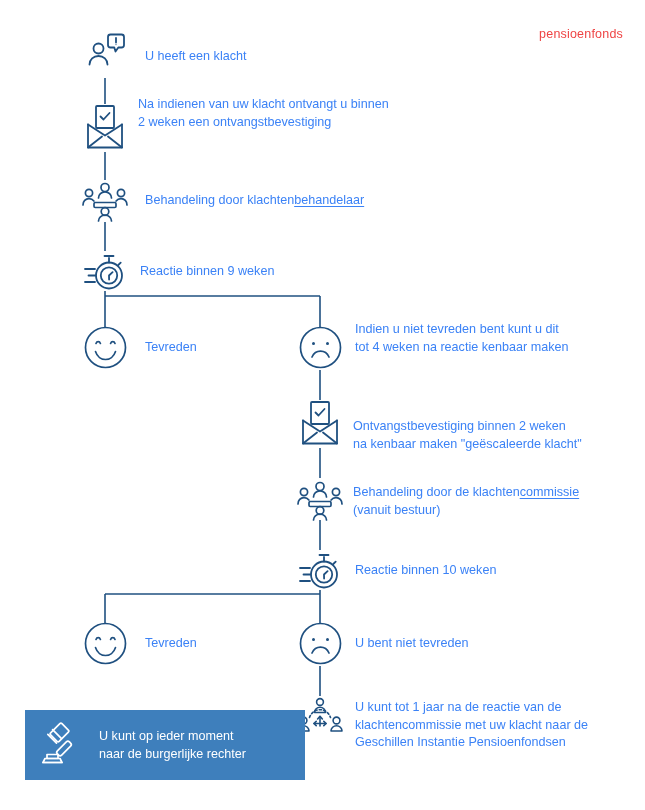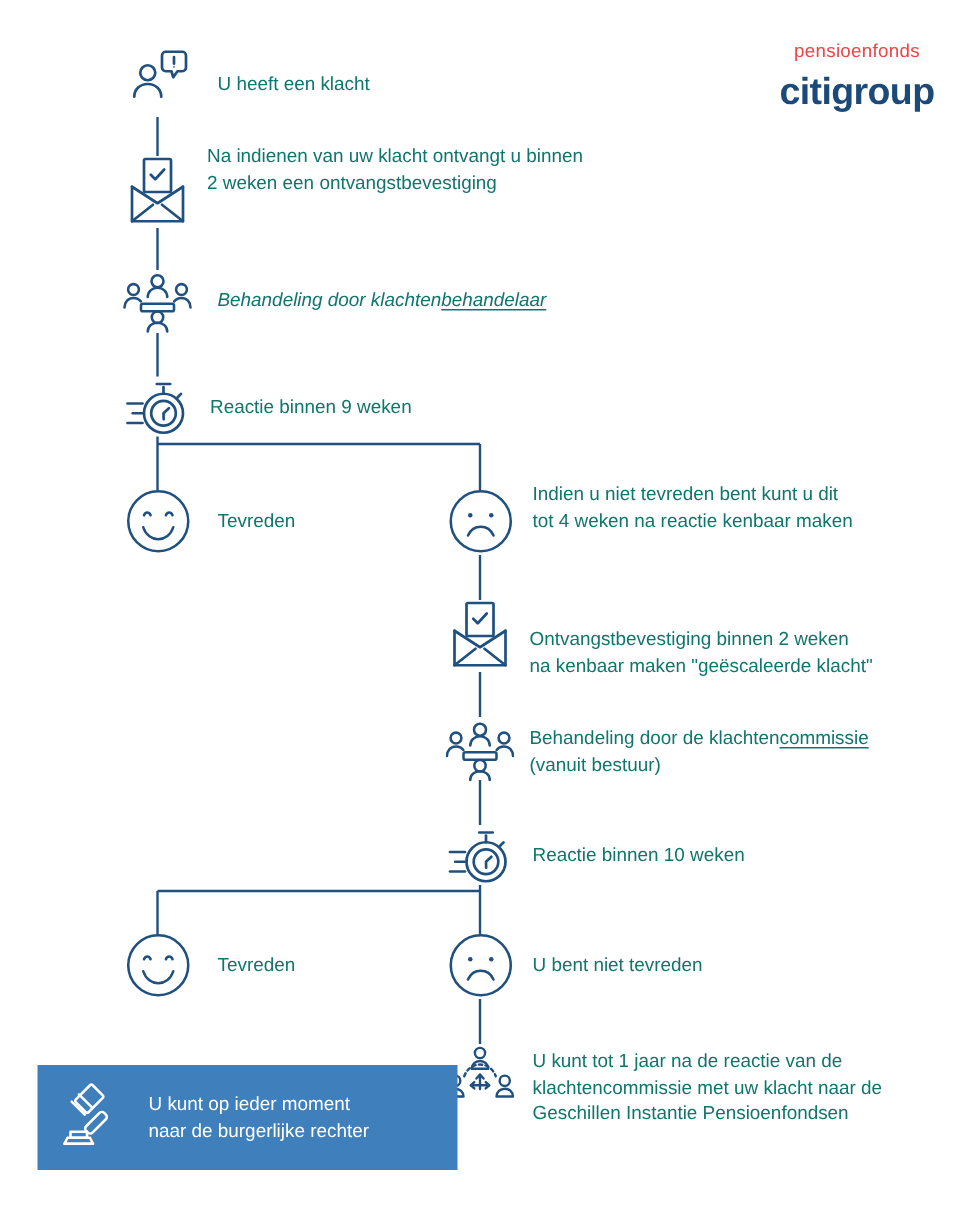--- a/index.html
+++ b/index.html
@@ -44,21 +44,21 @@
     font-weight: 700;
     letter-spacing: -.4px;
     display: block;
   }
 
   
   .node-label {
     position: absolute;
     font-size: 12.6px;
     line-height: 17.5px;
-    color: #0f766e;
+    color: #3b82f6;
     white-space: pre-line;
   }
   .node-label u {
     text-decoration: underline;
     text-underline-offset: 2px;
   }
 
   
   .callout {
     position: absolute;
@@ -115,21 +115,20 @@
     <path d="M105 594 L320 594"></path>
     <line x1="105" y1="594" x2="105" y2="623"></line>
     <line x1="320" y1="594" x2="320" y2="623"></line>
 
     <line x1="320" y1="666" x2="320" y2="696"></line>
   </g>
 </svg>
 
 <div class="logo">
   <span class="logo-top">pensioenfonds</span>
-  <span class="logo-main">citigroup</span>
 </div>
 
 <div class="icon-slot" style="left:84px; top:31px; width:42px; height:42px;">
   <svg viewBox="0 0 42 42" width="42" height="42" fill="none" stroke="#1f5080" stroke-width="1.8" stroke-linecap="round" stroke-linejoin="round">
     <circle cx="14.5" cy="17.5" r="5"></circle>
     <path d="M5.5 33.5c0-5 4-8.5 9-8.5s9 3.5 9 8.5"></path>
     <path d="M26.5 3.5h11a2.5 2.5 0 0 1 2.5 2.5v8a2.5 2.5 0 0 1-2.5 2.5h-3.2l-2.8 4-1.2-4h-3.8a2.5 2.5 0 0 1-2.5-2.5V6a2.5 2.5 0 0 1 2.5-2.5z"></path>
     <line x1="32" y1="7" x2="32" y2="11.5"></line>
     <circle cx="32" cy="13.6" r=".55" fill="#1f5080" stroke="none"></circle>
   </svg>
@@ -262,21 +261,21 @@
     <path d="M19.2 25.4l-2.3 2.1 2.3 2.1"></path>
     <path d="M26.8 25.4l2.3 2.1-2.3 2.1"></path>
   </svg>
 </div>
 
 <div class="node-label" style="left:145px; top:48px;">U heeft een klacht</div>
 
 <div class="node-label" style="left:138px; top:96px;">Na indienen van uw klacht ontvangt u binnen
 2 weken een ontvangstbevestiging</div>
 
-<div class="node-label" style="left:145px; top:192px;font-style:italic;"><span>Behandeling door klachten</span><u>behandelaar</u></div>
+<div class="node-label" style="left:145px; top:192px;"><span>Behandeling door klachten</span><u>behandelaar</u></div>
 
 <div class="node-label" style="left:140px; top:263px;">Reactie binnen 9 weken</div>
 
 <div class="node-label" style="left:145px; top:339px;">Tevreden</div>
 
 <div class="node-label" style="left:355px; top:321px;">Indien u niet tevreden bent kunt u dit
 tot 4 weken na reactie kenbaar maken</div>
 
 <div class="node-label" style="left:353px; top:406px;margin-top:12px;">Ontvangstbevestiging binnen 2 weken
 na kenbaar maken "geëscaleerde klacht"</div>

